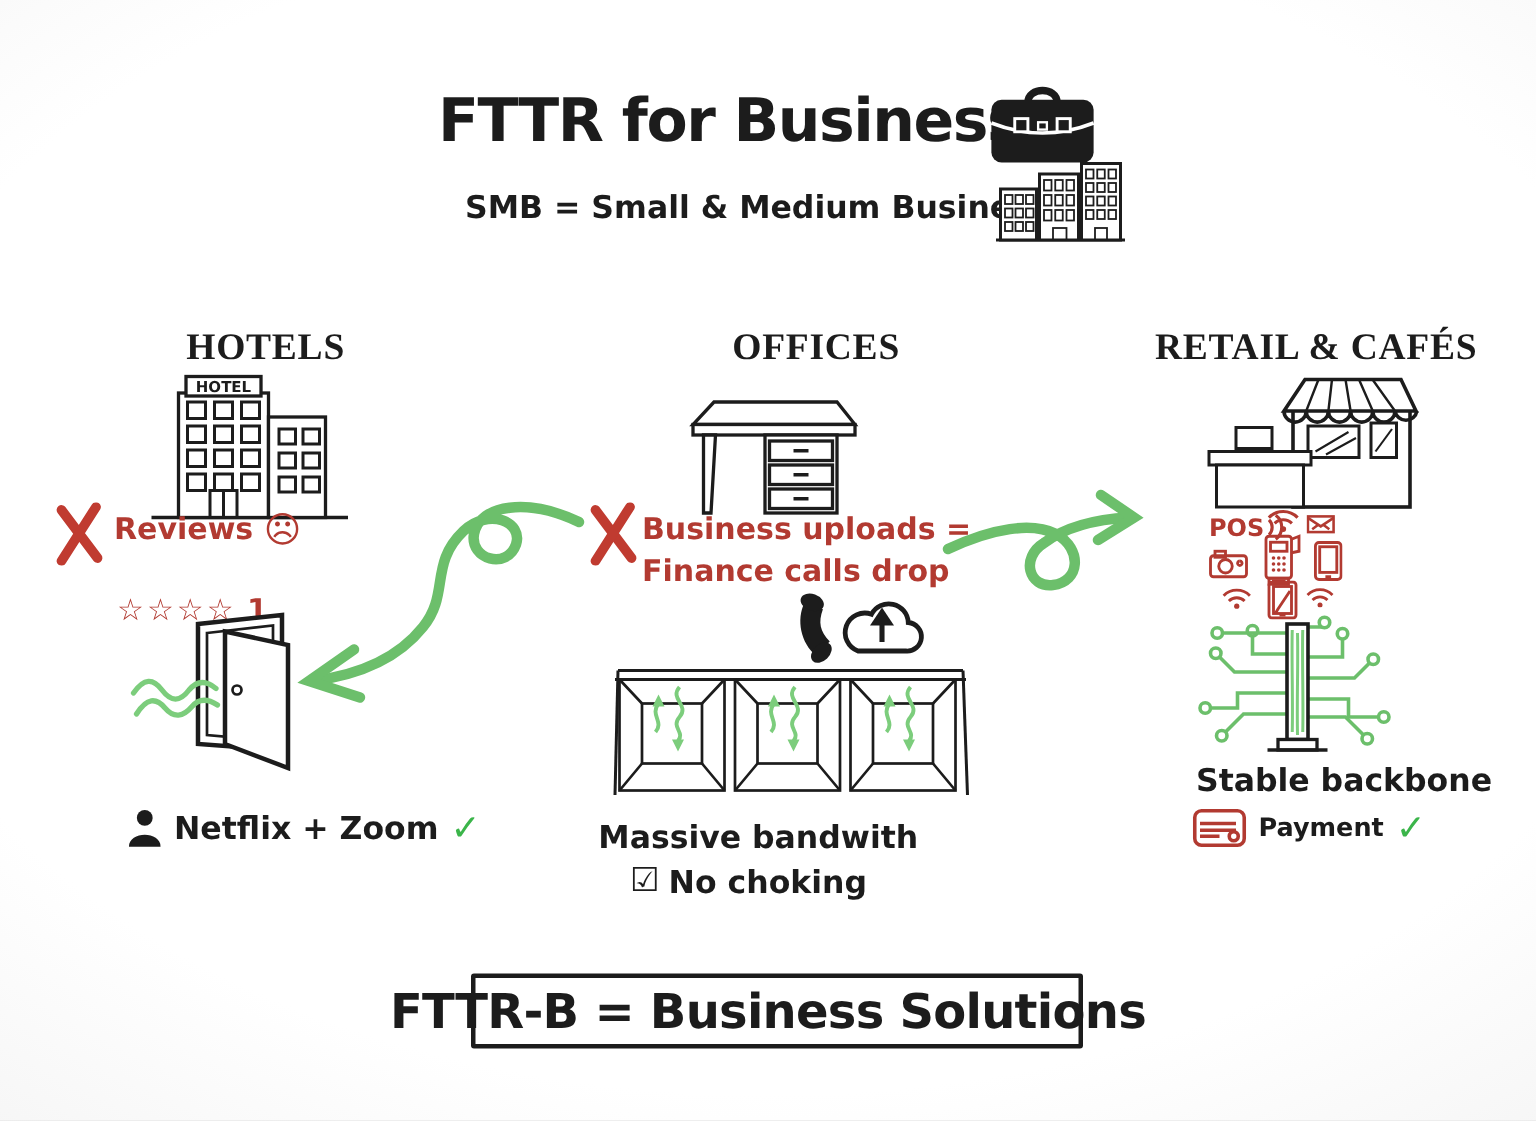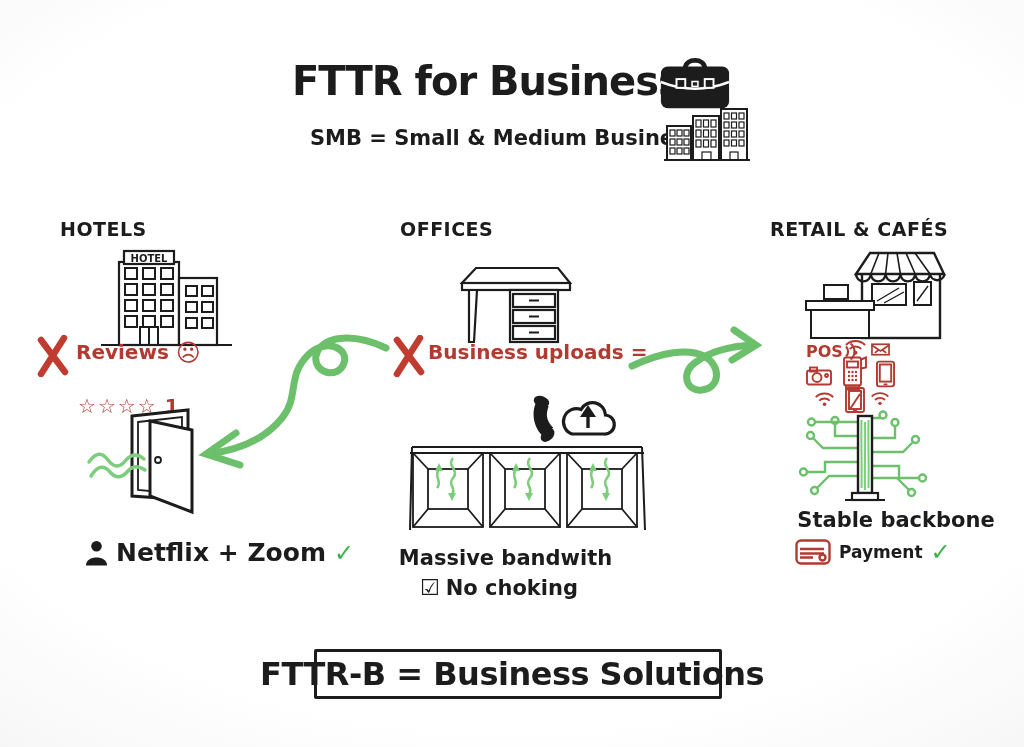--- a/index.html
+++ b/index.html
@@ -4,21 +4,21 @@
 <style>
   html,body{margin:0;padding:0;background:#e9e9e9;}
   .canvas{
     position:relative;width:1024px;height:747px;overflow:hidden;
     background:radial-gradient(ellipse 95% 85% at 50% 45%, #ffffff 62%, #f0f0f0 100%);
     font-family:"DejaVu Sans", sans-serif;color:#1c1c1c;
   }
   .abs{position:absolute;}
   .title{font-size:40px;font-weight:bold;letter-spacing:-1px;white-space:nowrap;}
   .subtitle{font-size:21px;font-weight:bold;white-space:nowrap;}
-  .sec-heading{font-size:19px;font-weight:bold;letter-spacing:0.5px;text-align:left;white-space:nowrap;}
+  .sec-heading{font-size:25px;font-weight:bold;letter-spacing:0.5px;text-align:right;white-space:nowrap;font-family:Liberation Serif, serif;}
   .red-text{color:#b23a31;font-weight:bold;font-size:20px;line-height:28px;white-space:nowrap;}
   .ink-text{font-weight:bold;font-size:20px;white-space:nowrap;}
   .center{text-align:center;}
   .stars{letter-spacing:2px;}
   .sad{font-size:24px;vertical-align:-2px;}
   .check{color:#3bb54a;font-weight:bold;font-size:24px;}
   .cbx{font-size:22px;}
   .row{display:flex;align-items:center;gap:8px;}
   .banner{
     display:flex;align-items:center;justify-content:center;gap:12px;
@@ -140,21 +140,21 @@
       <path d="M5 70 C12 59 18 59 24 66 C30 73 36 72 42 65 C47 59 53 60 59 64"></path>
     </g>
     <path d="M64 15 L106 24 L106 106 L64 90 Z" fill="#ffffff" stroke="#1c1c1c" stroke-width="3"></path>
     <circle cx="72" cy="54" r="3" fill="none" stroke="#1c1c1c" stroke-width="1.8"></circle>
   </svg>
   <div class="abs row" style="left:85px;top:538px;">
     <svg width="23" height="26" viewBox="0 0 24 26">
       <circle cx="12" cy="6" r="5.5" fill="#1c1c1c"></circle>
       <path d="M1 26 C1 15 23 15 23 26 Z" fill="#1c1c1c"></path>
     </svg>
-    <span class="ink-text" style="font-size:25px;">Netflix + Zoom</span>
+    <span class="ink-text" style="font-size:21px;">Netflix + Zoom</span>
     <span class="check">✓</span>
   </div>
 
   <div class="abs sec-heading" style="left:400px;top:218px;width:200px;">OFFICES</div>
   <svg class="abs" style="left:446px;top:262px;" width="128" height="88" viewBox="0 0 128 88">
     <g stroke="#1c1c1c" fill="#ffffff" stroke-width="2.2">
       <path d="M30 6 L112 6 L124 21 L16 21 Z"></path>
       <rect x="16" y="21" width="108" height="7"></rect>
       <path d="M23 28 L31 28 L28 80 L23 80 Z"></path>
       <rect x="64" y="28" width="48" height="52"></rect>
@@ -165,20 +165,21 @@
     </g>
   </svg>
   <svg class="abs" style="left:392px;top:335px;" width="34" height="42" viewBox="0 0 34 42">
     <g stroke="#c03b30" stroke-width="6.5" stroke-linecap="round" fill="none">
       <path d="M5 5 L29 37"></path>
         <path d="M28 3 L5 39"></path>
     </g>
   </svg>
   <div class="abs red-text" style="left:428px;top:338px;">
     <div>Business uploads =</div>
+    <div>Finance calls drop</div>
   </div>
   <svg class="abs" style="left:530px;top:390px;" width="88" height="58" viewBox="0 0 88 58">
     <g transform="rotate(-12 16 28)">
       <path d="M10 10 C2 20 2 36 10 46 L21 39 C16 31 16 25 21 17 Z" fill="#1c1c1c"></path>
       <ellipse cx="15" cy="11" rx="8" ry="5.5" transform="rotate(32 15 11)" fill="#1c1c1c"></ellipse>
       <ellipse cx="14" cy="45" rx="8" ry="5.5" transform="rotate(-32 14 45)" fill="#1c1c1c"></ellipse>
     </g>
     <path d="M42 44 h32 a9.5 9.5 0 0 0 1.5 -19 a13 13 0 0 0 -24.5 -5.5 a9.5 9.5 0 0 0 -9 24.5 z" stroke="#1c1c1c" stroke-width="3.2" fill="#ffffff"></path>
     <path d="M58 38 V22" stroke="#1c1c1c" stroke-width="3.4"></path>
     <polygon points="50,27 58,15 66,27" fill="#1c1c1c"></polygon>

